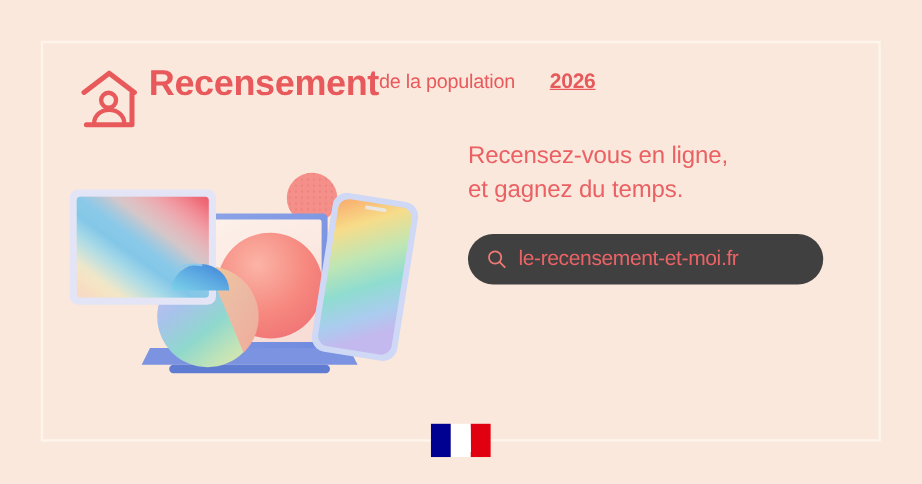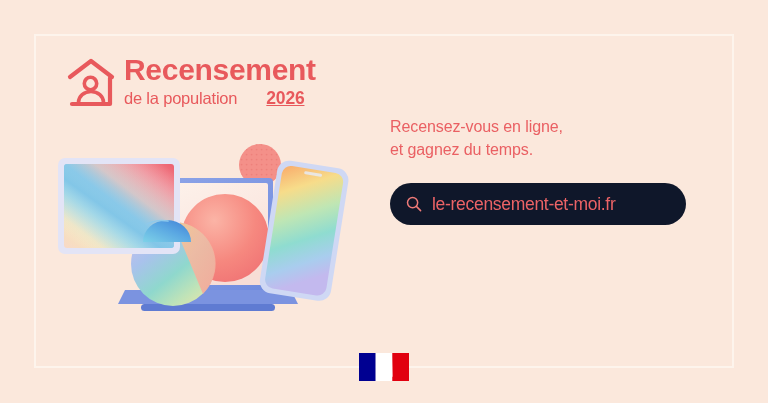--- a/index.html
+++ b/index.html
@@ -41,21 +41,21 @@
   }
   .logo-mark {
     width: 50px;
     height: 52px;
     flex: 0 0 auto;
     margin-top: 2px;
   }
   .logo-text {
     margin-left: 8px;
     display: flex;
-    flex-direction: column;
+    flex-direction: row;
     justify-content: center;
   }
   .logo-title {
     color: #e8595c;
     font-size: 30px;
     font-weight: 600;
     letter-spacing: -0.3px;
     line-height: 1.02;
     white-space: nowrap;
   }
@@ -92,32 +92,32 @@
     color: #e8595c;
     font-size: 32px;
     font-weight: 800;
     line-height: 1.1;
     letter-spacing: -0.8px;
     margin: 0;
     white-space: pre-line;
   }
   .subhead {
     color: #ea6063;
-    font-size: 16px;
+    font-size: 20px;
     font-weight: 400;
     line-height: 1.42;
     margin: 16px 0 0 0;
     letter-spacing: -0.1px;
     white-space: pre-line;
   }
   .urlbar {
     margin-top: 22px;
     height: 42px;
     width: 296px;
-    background: #0f172a;
+    background: #404040;
     border-radius: 21px;
     display: flex;
     align-items: center;
     padding: 0 16px;
     box-sizing: border-box;
   }
   .search-icon {
     flex: 0 0 auto;
     width: 16px;
     height: 16px;

